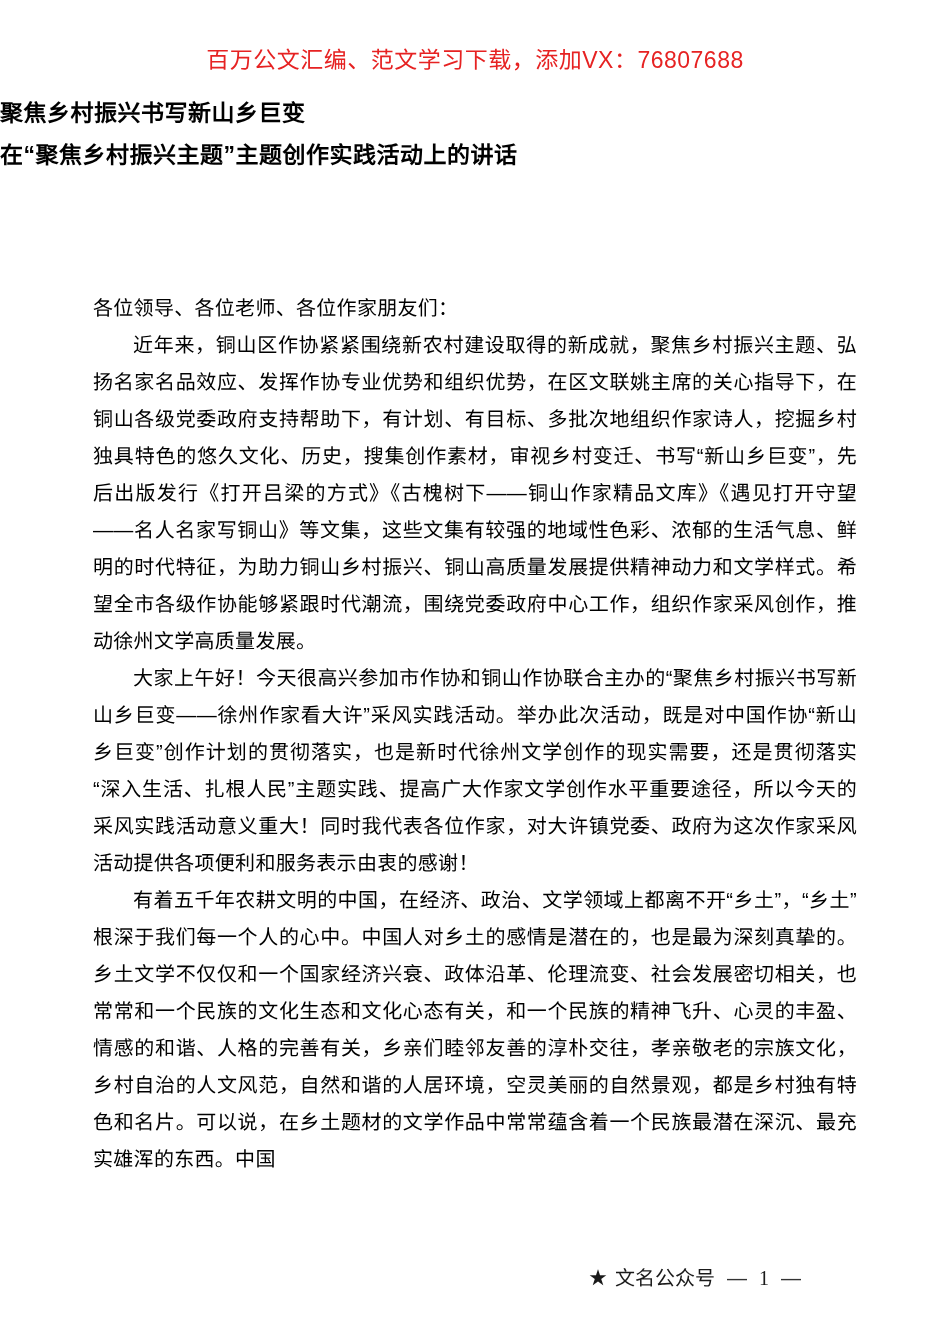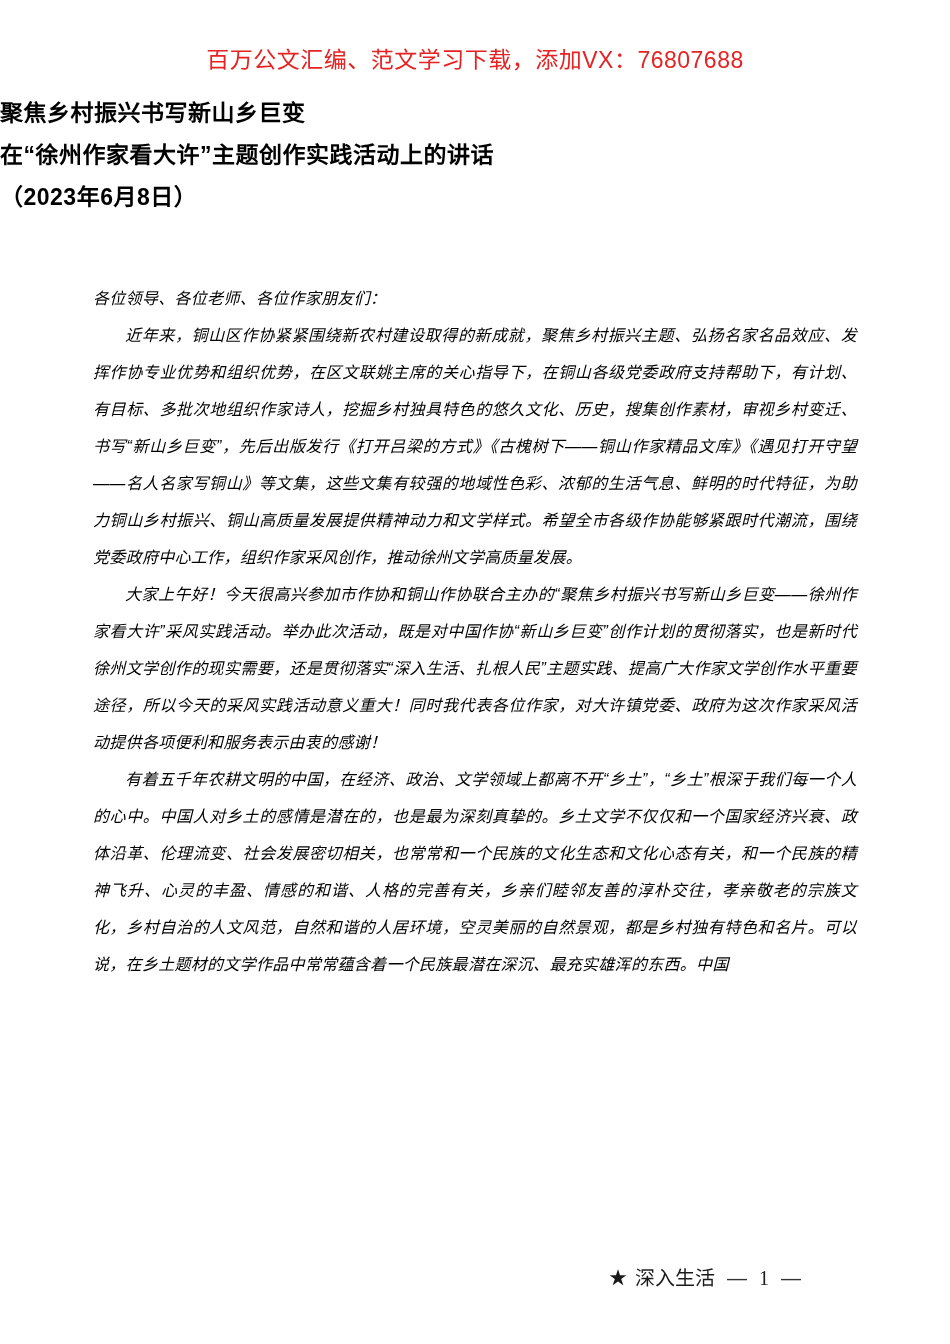--- a/index.html
+++ b/index.html
@@ -36,28 +36,27 @@
     text-align: left;
     font-size: 23px;
     font-weight: 700;
   }
   .title-block .t-line {
     line-height: 42px;
     letter-spacing: 0.5px;
   }
   .doc-body {
     position: absolute;
-    top: 280px;
+    top: 290px;
     left: 93px;
     width: 764px;
-    font-size: 16px;
+    font-size: 20px;
     line-height: 37px;
     text-align: justify;
     letter-spacing: 0.3px;
-    font-style: italic;
   }
   .doc-body p {
     margin: 0;
     text-indent: 2em;
   }
   .doc-body p.salutation {
     text-indent: 0;
   }
   .footer {
     position: absolute;
@@ -83,32 +82,31 @@
 </style>
 </head>
 <body>
 
 <div class="page">
 
   <div class="notice">百万公文汇编、范文学习下载，添加VX：76807688</div>
 
   <div class="title-block">
     <div class="t-line">聚焦乡村振兴书写新山乡巨变</div>
-    <div class="t-line">在“徐州作家看大许”主题创作实践活动上的讲话</div>
-    <div class="t-line">（2023年6月8日）</div>
+    <div class="t-line">在“聚焦乡村振兴主题”主题创作实践活动上的讲话</div>
   </div>
 
   <div class="doc-body">
     <p class="salutation">各位领导、各位老师、各位作家朋友们：</p>
     <p class="para">近年来，铜山区作协紧紧围绕新农村建设取得的新成就，聚焦乡村振兴主题、弘扬名家名品效应、发挥作协专业优势和组织优势，在区文联姚主席的关心指导下，在铜山各级党委政府支持帮助下，有计划、有目标、多批次地组织作家诗人，挖掘乡村独具特色的悠久文化、历史，搜集创作素材，审视乡村变迁、书写“新山乡巨变”，先后出版发行《打开吕梁的方式》《古槐树下——铜山作家精品文库》《遇见打开守望——名人名家写铜山》等文集，这些文集有较强的地域性色彩、浓郁的生活气息、鲜明的时代特征，为助力铜山乡村振兴、铜山高质量发展提供精神动力和文学样式。希望全市各级作协能够紧跟时代潮流，围绕党委政府中心工作，组织作家采风创作，推动徐州文学高质量发展。</p>
     <p class="para">大家上午好！今天很高兴参加市作协和铜山作协联合主办的“聚焦乡村振兴书写新山乡巨变——徐州作家看大许”采风实践活动。举办此次活动，既是对中国作协“新山乡巨变”创作计划的贯彻落实，也是新时代徐州文学创作的现实需要，还是贯彻落实“深入生活、扎根人民”主题实践、提高广大作家文学创作水平重要途径，所以今天的采风实践活动意义重大！同时我代表各位作家，对大许镇党委、政府为这次作家采风活动提供各项便利和服务表示由衷的感谢！</p>
     <p class="para">有着五千年农耕文明的中国，在经济、政治、文学领域上都离不开“乡土”，“乡土”根深于我们每一个人的心中。中国人对乡土的感情是潜在的，也是最为深刻真挚的。乡土文学不仅仅和一个国家经济兴衰、政体沿革、伦理流变、社会发展密切相关，也常常和一个民族的文化生态和文化心态有关，和一个民族的精神飞升、心灵的丰盈、情感的和谐、人格的完善有关，乡亲们睦邻友善的淳朴交往，孝亲敬老的宗族文化，乡村自治的人文风范，自然和谐的人居环境，空灵美丽的自然景观，都是乡村独有特色和名片。可以说，在乡土题材的文学作品中常常蕴含着一个民族最潜在深沉、最充实雄浑的东西。中国</p>
   </div>
 
   <div class="footer">
     <span class="star">★</span>
-    <span class="brand">深入生活</span>
+    <span class="brand">文名公众号</span>
     <span class="dash">—</span>
     <span class="page-num">1</span>
     <span class="dash">—</span>
   </div>
 
 </div>
 
 </body></html>

